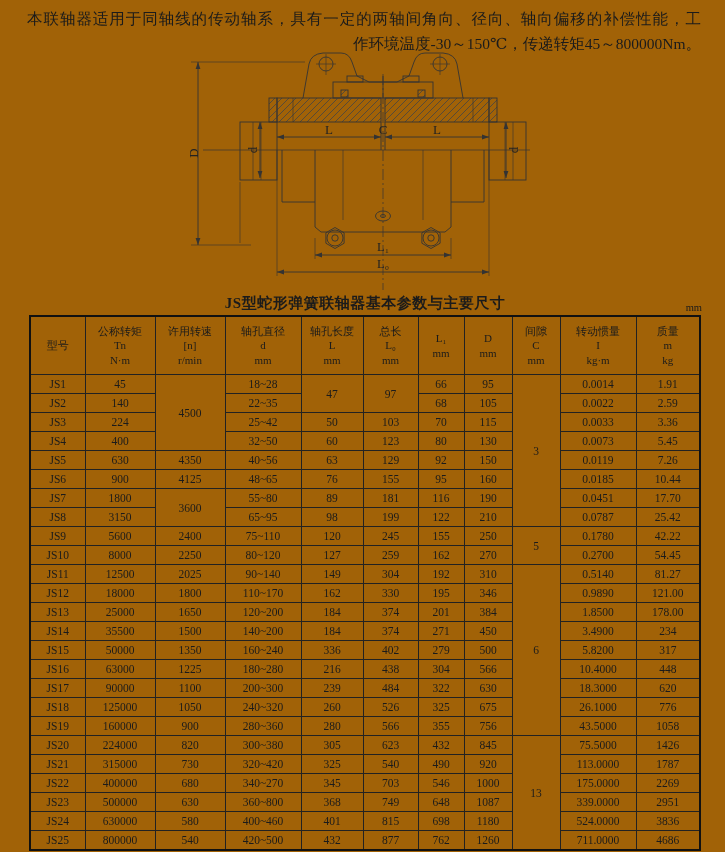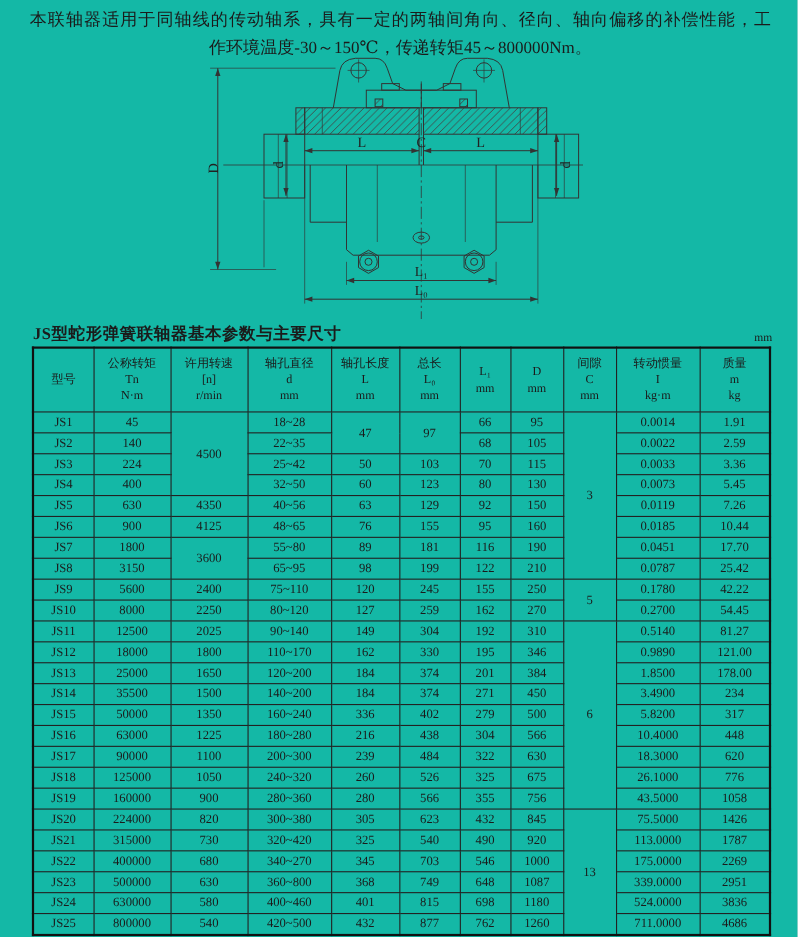--- a/index.html
+++ b/index.html
@@ -1,23 +1,23 @@
 <!DOCTYPE html>
 <html><head>
 <meta charset="utf-8">
 <style>
   html,body{margin:0;padding:0;background:#ddd;}
-  .page{position:relative;width:725px;height:852px;background:#14b8a6;overflow:hidden;
+  .page{position:relative;width:725px;height:852px;background:#a16207;overflow:hidden;
         font-family:"Liberation Serif","DejaVu Serif",serif;color:#1b1b1b;}
   .intro{position:absolute;left:27px;top:6px;width:674px;font-size:15.5px;line-height:25px;}
   .intro .l1{text-align:justify;text-align-last:justify;}
-  .intro .l2{text-align:center;}
+  .intro .l2{text-align:right;}
   .diagram{position:absolute;left:183px;top:50px;}
   .diagram svg text{font-family:"Liberation Serif","DejaVu Serif",serif;fill:#222;}
-  .tbl-title{position:absolute;top:294px;left:30px;width:670px;text-align:left;
+  .tbl-title{position:absolute;top:294px;left:30px;width:670px;text-align:center;
              font-size:15px;font-weight:bold;letter-spacing:.5px;}
   .unit-note{position:absolute;top:302px;right:23px;font-size:10.5px;}
   table.params{position:absolute;left:29px;top:315px;width:671px;border-collapse:collapse;
                table-layout:fixed;border:2px solid #111;}
   table.params th,table.params td{border:1px solid #222;text-align:center;vertical-align:middle;
                padding:0;font-weight:normal;}
   table.params thead th{height:57px;font-size:11px;}
   table.params thead th div{line-height:14.5px;}
   table.params tbody td{height:18px;font-size:11.5px;}
 </style>

